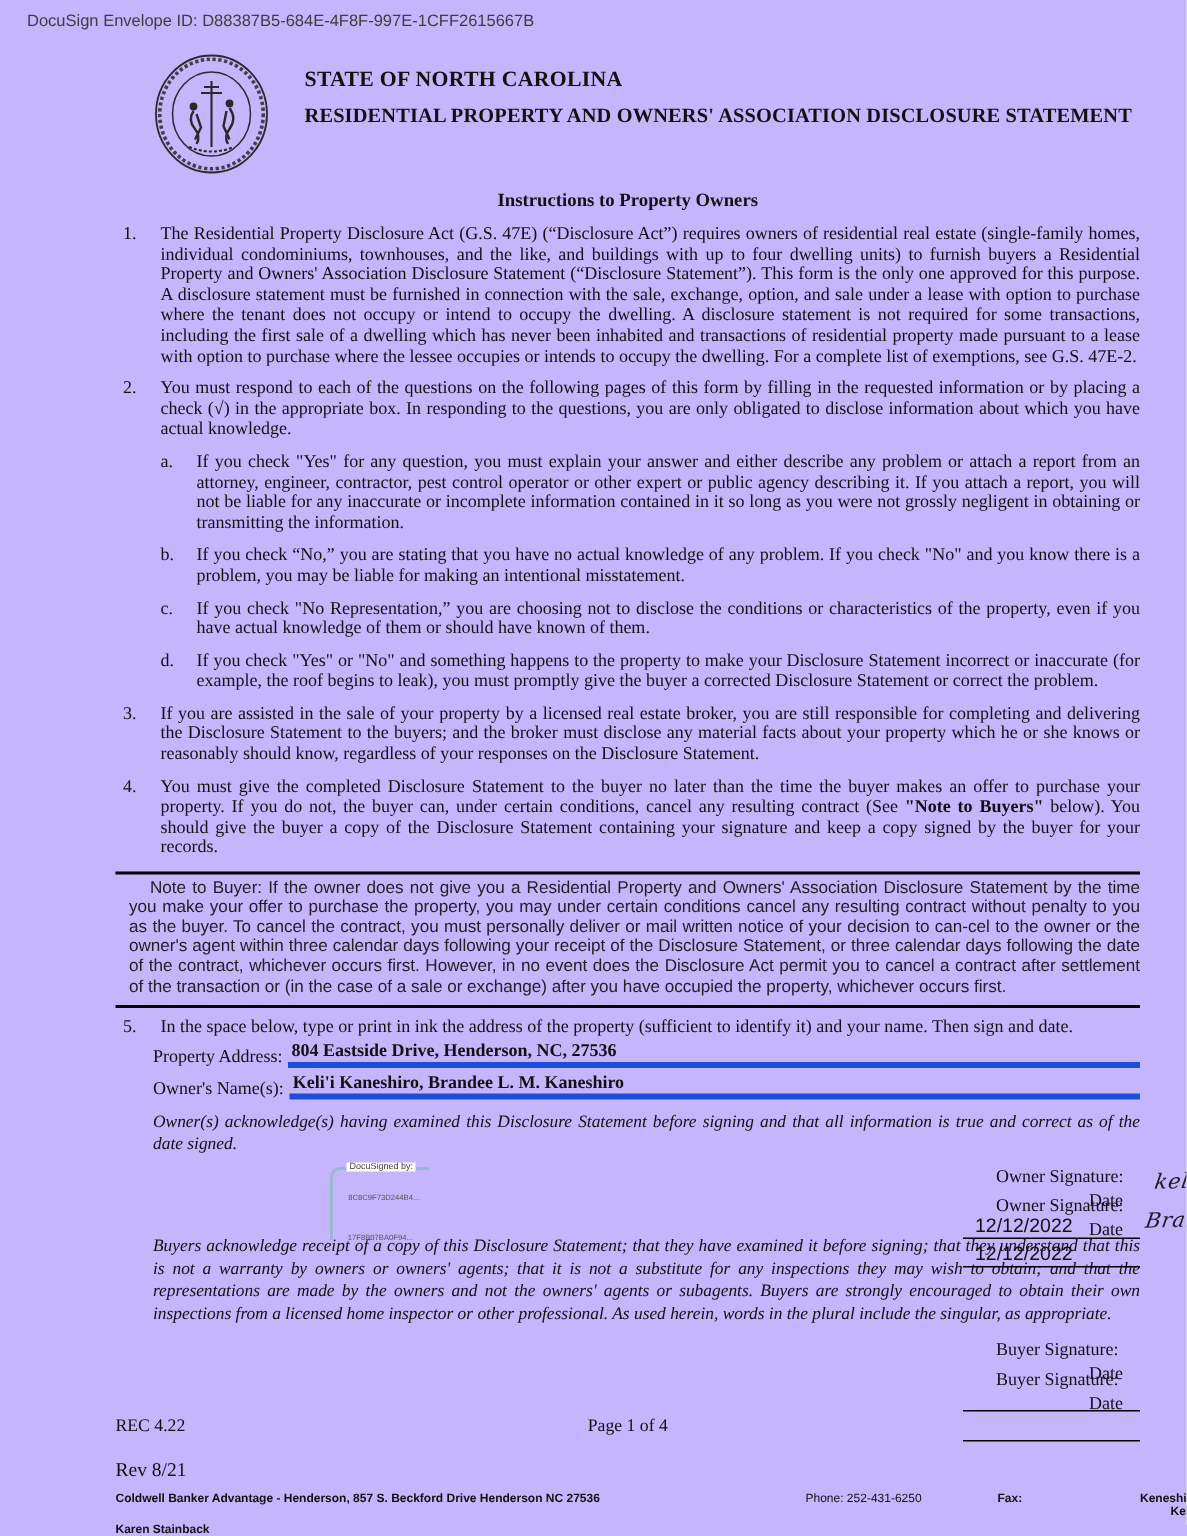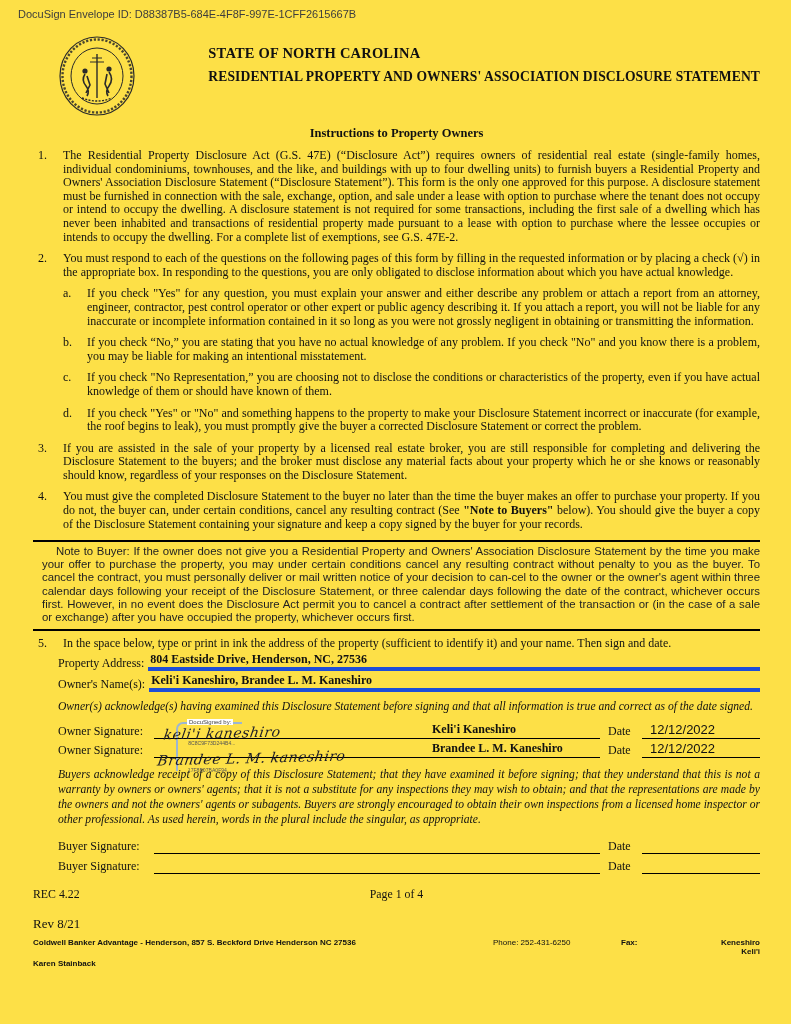--- a/index.html
+++ b/index.html
@@ -1,26 +1,26 @@
 <!DOCTYPE html>
 <html><head>
 <meta charset="utf-8">
 <style>
   html,body{margin:0;padding:0;background:#e8e8e8;}
   .page{
-    width:791px;height:1024px;background:#fde047;position:relative;
+    width:791px;height:1024px;background:#c4b5fd;position:relative;
     font-family:"Liberation Serif",serif;color:#111;box-sizing:border-box;
-    margin:0 auto;overflow:hidden;
+    margin:0 auto;overflow:hidden;padding-left:44px;
   }
   .envelope{
     position:absolute;top:8px;left:18px;
     font-family:"Liberation Sans",sans-serif;font-size:11px;color:#3d3d3d;
   }
   .content{margin:0 31px 0 33px;}
-  .header{display:flex;margin-top:34px;justify-content:space-between;}
+  .header{display:flex;margin-top:34px;}
   .seal{width:80px;height:84px;margin-left:24px;flex:none;}
   .titles{margin-left:22px;padding-top:11px;}
   .t1{font-weight:bold;font-size:14.5px;letter-spacing:.2px;}
   .t2{font-weight:bold;font-size:13.6px;letter-spacing:.1px;margin-top:7px;}
   .instr-head{text-align:center;font-weight:bold;font-size:12.5px;margin-top:8px;}
   .item{display:flex;margin-top:8px;font-size:12px;line-height:13.6px;}
   .inum{width:25px;flex:none;padding-left:5px;}
   .itext{flex:1;text-align:justify;font-family:Liberation Serif, serif;}
   .sub{display:flex;margin:8px 0 0 30px;font-size:12px;line-height:13.6px;}
   .slet{width:24px;flex:none;}
@@ -29,21 +29,21 @@
     margin-top:9px;border-top:2.5px solid #000;border-bottom:2px solid #000;
     padding:3px 0 5px 9px;
     font-family:"Liberation Sans",sans-serif;font-size:11.4px;line-height:13.1px;
     text-align:justify;text-indent:14px;color:#222;
   }
   .frow{display:flex;margin:4px 0 0 25px;font-size:12px;align-items:flex-end;height:17px;}
   .flabel{flex:none;padding-right:4px;}
   .fline{flex:1;border-bottom:4px solid #1d4ed8;font-weight:bold;padding-left:2px;white-space:nowrap;}
   .ital{font-style:italic;font-size:11.6px;line-height:15px;text-align:justify;margin:7px 0 0 25px;}
   .sig-block{position:relative;margin-left:25px;margin-top:7px;}
-  .sigrow{display:flex;align-items:flex-end;height:18px;font-size:12px;}
+  .sigrow{display:flex;align-items:flex-end;height:18px;font-size:12px;flex-direction:column;}
   .siglabel{width:96px;flex:none;}
   .sigline{flex:1;border-bottom:1px solid #000;position:relative;height:17px;}
   .dlabel{width:34px;flex:none;padding-left:8px;}
   .dateline{width:118px;flex:none;border-bottom:1px solid #000;height:17px;position:relative;}
   .dateval{
     position:absolute;left:8px;bottom:1px;
     font-family:"Liberation Sans",sans-serif;font-size:13px;color:#111;white-space:nowrap;
   }
   .printed{position:absolute;left:278px;bottom:1px;font-weight:bold;white-space:nowrap;}
   .cursive{

